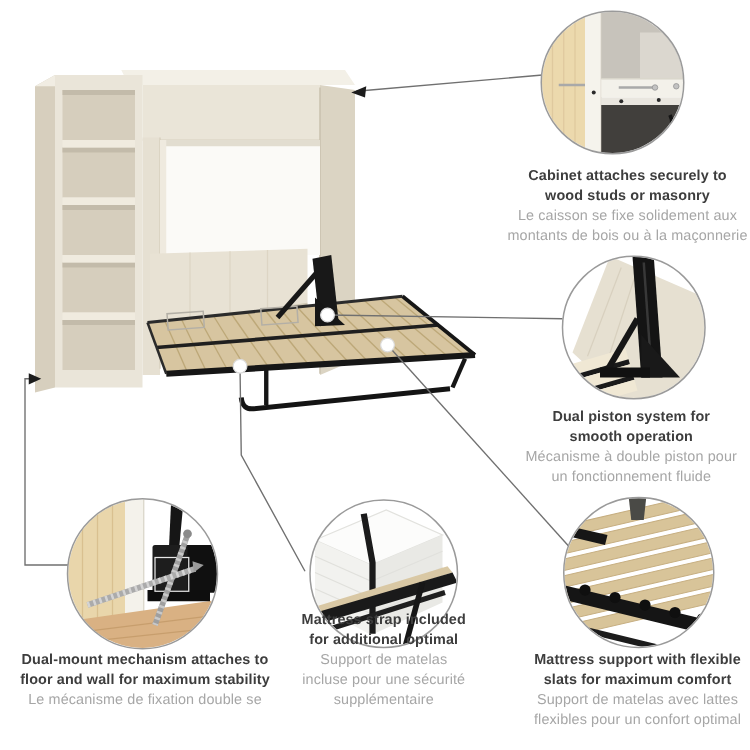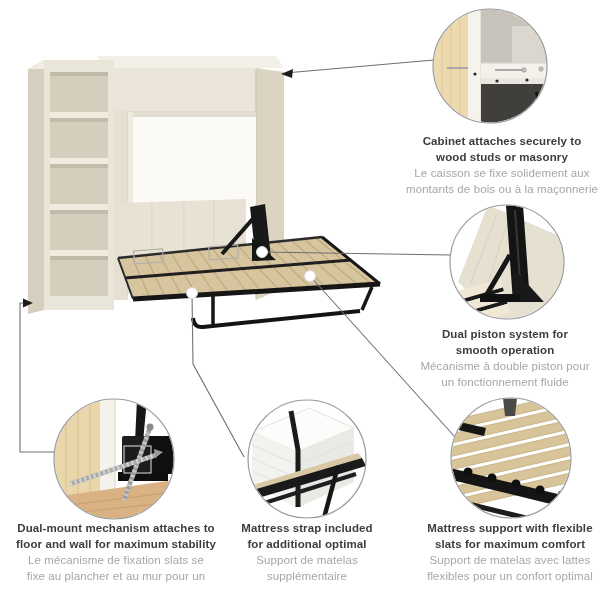--- a/index.html
+++ b/index.html
@@ -292,28 +292,28 @@
 <div class="caption" style="left:395px;top:326px;width:220px">
   <div class="en">Dual piston system for</div>
   <div class="en">smooth operation</div>
   <div class="fr">Mécanisme à double piston pour</div>
   <div class="fr">un fonctionnement fluide</div>
 </div>
 
 <div class="caption" style="left:6px;top:520px;width:220px">
   <div class="en">Dual-mount mechanism attaches to</div>
   <div class="en">floor and wall for maximum stability</div>
-  <div class="fr">Le mécanisme de fixation slats se</div>
-  <div class="fr">fixe au plancher et au mur pour un</div>
-</div>
-
-<div class="caption" style="left:197px;top:520px;width:220px">
+  <div class="fr">Le mécanisme de fixation double se</div>
+</div>
+
+<div class="caption" style="left:197px;top:488px;width:220px">
   <div class="en">Mattress strap included</div>
   <div class="en">for additional optimal</div>
   <div class="fr">Support de matelas</div>
+  <div class="fr">incluse pour une sécurité</div>
   <div class="fr">supplémentaire</div>
 </div>
 
 <div class="caption" style="left:400px;top:520px;width:220px">
   <div class="en">Mattress support with flexible</div>
   <div class="en">slats for maximum comfort</div>
   <div class="fr">Support de matelas avec lattes</div>
   <div class="fr">flexibles pour un confort optimal</div>
 </div>
 

